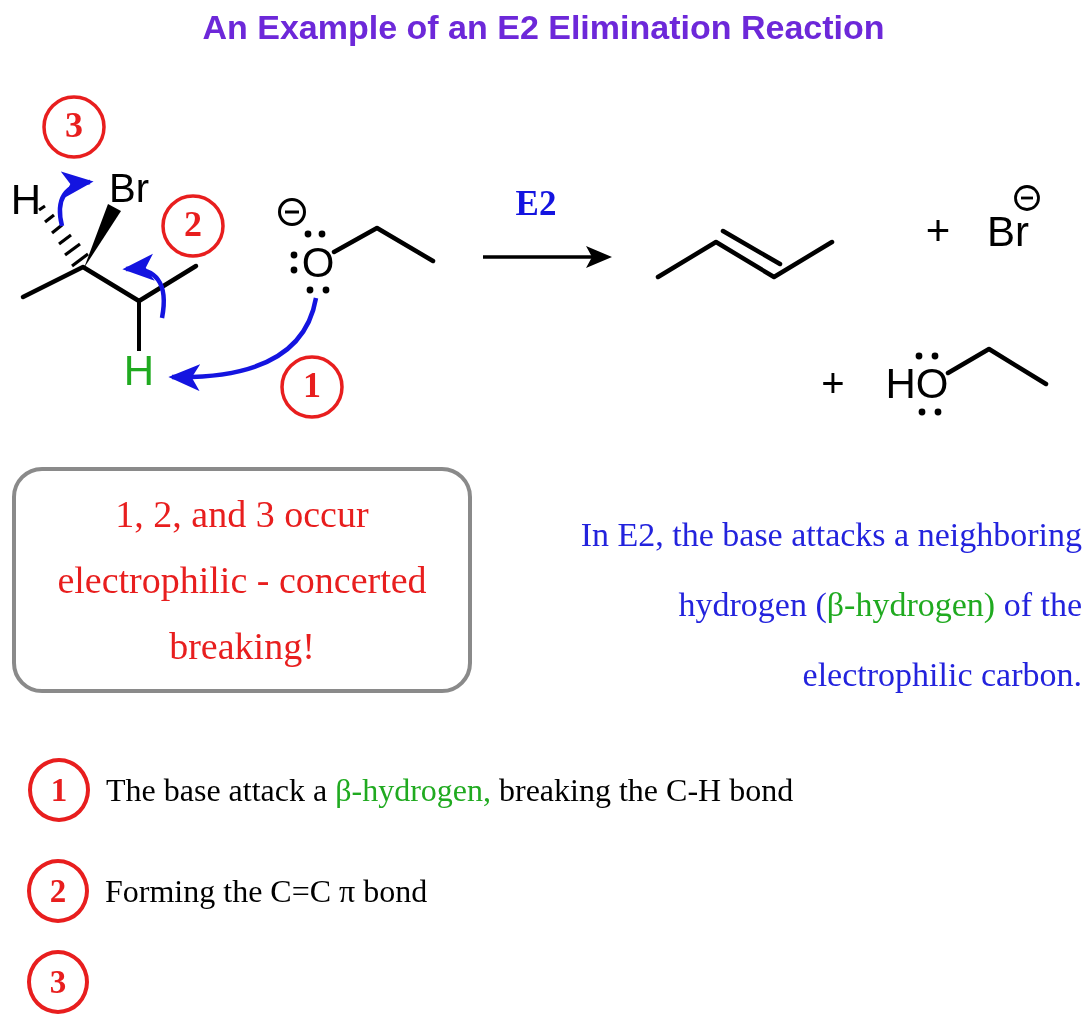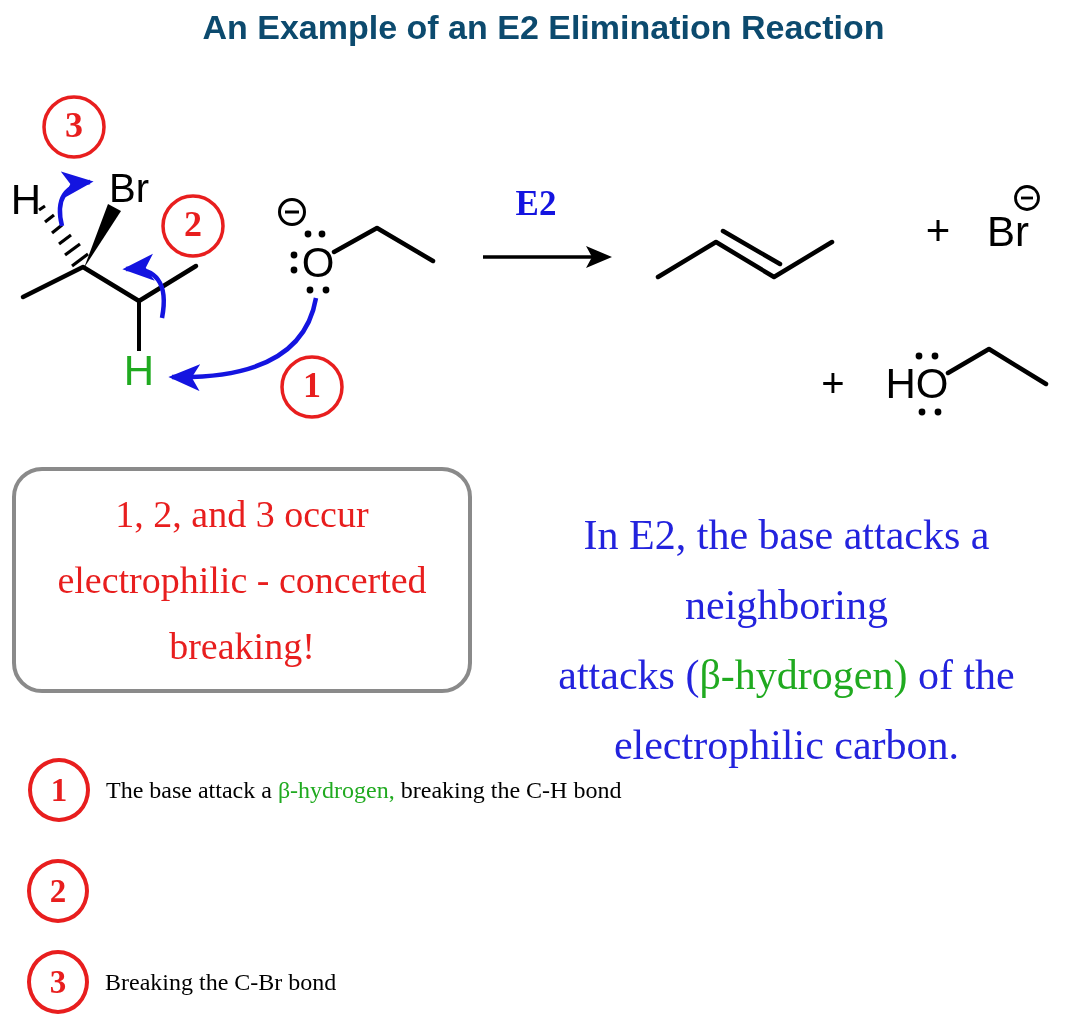--- a/index.html
+++ b/index.html
@@ -1,32 +1,32 @@
 <!DOCTYPE html>
 <html><head>
 <meta charset="utf-8">
 <style>
   html,body{margin:0;padding:0;background:#ffffff;}
   .canvas{position:relative;width:1087px;height:1020px;background:#ffffff;overflow:hidden;
           font-family:"Liberation Serif", serif;}
   .title{position:absolute;top:8px;left:0;width:1087px;text-align:center;
-         font-family:"Liberation Sans", sans-serif;font-weight:bold;font-size:34px;color:#0c4a6e;}
+         font-family:"Liberation Sans", sans-serif;font-weight:bold;font-size:34px;color:#6d28d9;}
   .scheme-svg{position:absolute;top:0;left:0;}
   .note-box{position:absolute;left:12px;top:467px;width:460px;height:226px;
             border:4.5px solid #8a8a8a;border-radius:30px;box-sizing:border-box;
             display:flex;flex-direction:column;justify-content:center;
             text-align:center;color:#e81e1e;font-size:38px;line-height:66px;}
-  .blue-para{position:absolute;left:518px;top:500px;width:537px;text-align:center;
-             color:#2323dd;font-size:42px;line-height:70px;}
+  .blue-para{position:absolute;left:545px;top:500px;width:537px;text-align:right;
+             color:#2323dd;font-size:34px;line-height:70px;}
   .green-text{color:#20aa20;margin-top:20px;}
   .step-row{position:absolute;display:flex;align-items:center;}
   .step-circle{width:62px;height:64px;border:4px solid #e81e1e;border-radius:50%;
                box-sizing:border-box;display:flex;align-items:center;justify-content:center;
                color:#e81e1e;font-weight:bold;font-size:33px;flex:0 0 auto;}
-  .step-text{margin-left:16px;font-size:24px;color:#000;white-space:nowrap;}
+  .step-text{margin-left:16px;font-size:32px;color:#000;white-space:nowrap;}
   .chem-sans{font-family:"Liberation Sans", sans-serif;}
   .chem-serif-bold{font-family:"Liberation Serif", serif;font-weight:bold;}
 </style>
 </head>
 <body>
 
 <div class="canvas">
 
   <div class="title">An Example of an E2 Elimination Reaction</div>
 
@@ -123,37 +123,37 @@
   </svg>
 
   <div class="note-box">
     <div>1, 2, and 3 occur</div>
     <div>electrophilic - concerted</div>
     <div>breaking!</div>
   </div>
 
   <div class="blue-para">
     <div>In E2, the base attacks a neighboring</div>
-    <div><span>attacks (</span><span class="green-text">β-hydrogen)</span><span> of the</span></div>
+    <div><span>hydrogen (</span><span class="green-text">β-hydrogen)</span><span> of the</span></div>
     <div>electrophilic carbon.</div>
   </div>
 
   <div class="step-row" style="left:28px;top:758px;height:64px;">
     <div class="step-circle">
         <span>1</span>
       </div>
     <div class="step-text"><span>The base attack a </span><span class="green-text">β-hydrogen,</span><span> breaking the C-H bond</span></div>
   </div>
 
   <div class="step-row" style="left:27px;top:859px;height:64px;">
     <div class="step-circle">
         <span>2</span>
       </div>
+    <div class="step-text"><span>Forming the C=C π bond</span></div>
   </div>
 
   <div class="step-row" style="left:27px;top:950px;height:64px;">
     <div class="step-circle">
         <span>3</span>
       </div>
-    <div class="step-text"><span>Breaking the C-Br bond</span></div>
   </div>
 
 </div>
 
 </body></html>

